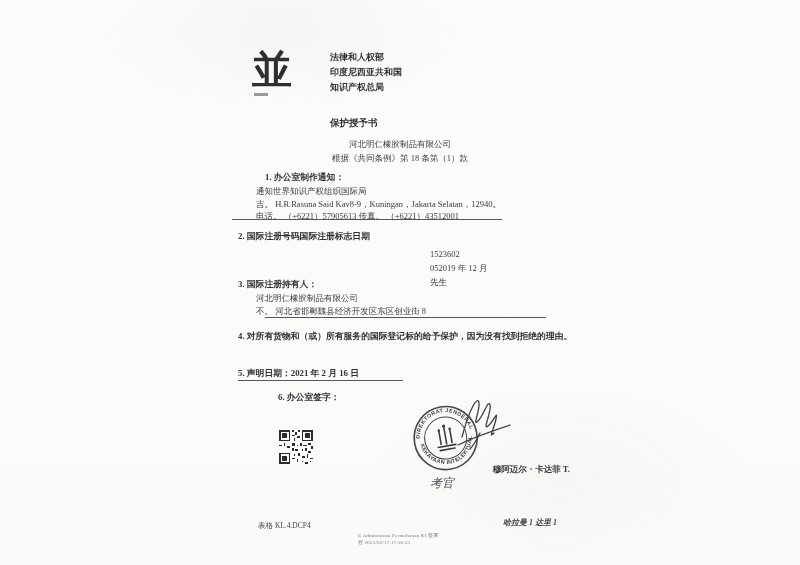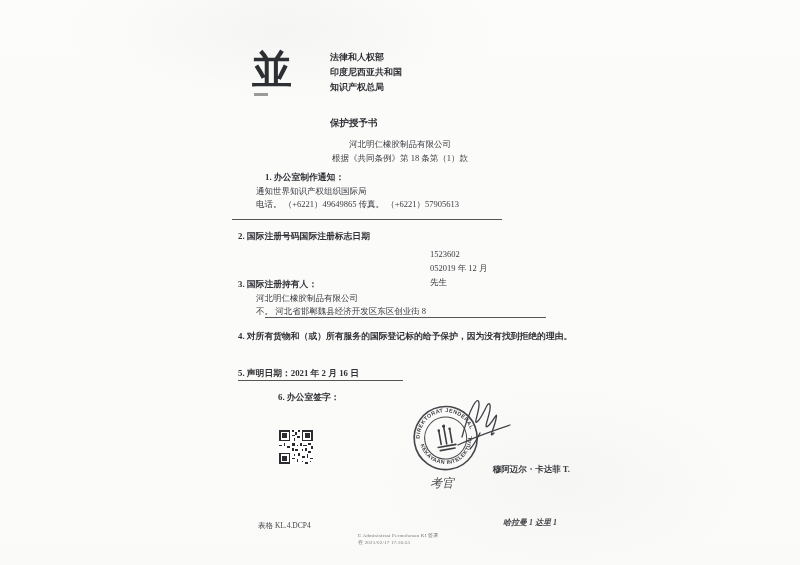--- a/index.html
+++ b/index.html
@@ -58,21 +58,22 @@
   <div class="abs doc-title" style="left:330px;top:117px;">保护授予书</div>
 
   <div class="abs subtitle" style="left:230px;top:138px;">
     <div>河北明仁橡胶制品有限公司</div>
     <div>根据《共同条例》第 18 条第（1）款</div>
   </div>
 
   <div class="abs sec-head" style="left:238px;top:172px;margin-left:27px;">1.  办公室制作通知：</div>
   <div class="abs sec-lines" style="left:256px;top:185px;">
     <div>通知世界知识产权组织国际局</div>
-    <div>电话。   （+6221）49649865 传真。   （+6221）57905613</div>
+    <div>吉。  H.R.Rasuna Said Kav8-9，Kuningan，Jakarta Selatan，12940。</div>
+    <div>电话。   （+6221）57905613 传真。   （+6221）43512001</div>
   </div>
   <div class="rule" style="left:232px;top:219px;width:270px;"></div>
 
   <div class="abs sec-head" style="left:238px;top:231px;">2. 国际注册号码国际注册标志日期</div>
   <div class="abs vals" style="left:430px;top:215px;margin-top:32px;">
     <div>1523602</div>
     <div>052019 年 12 月</div>
     <div>先生</div>
   </div>
 

